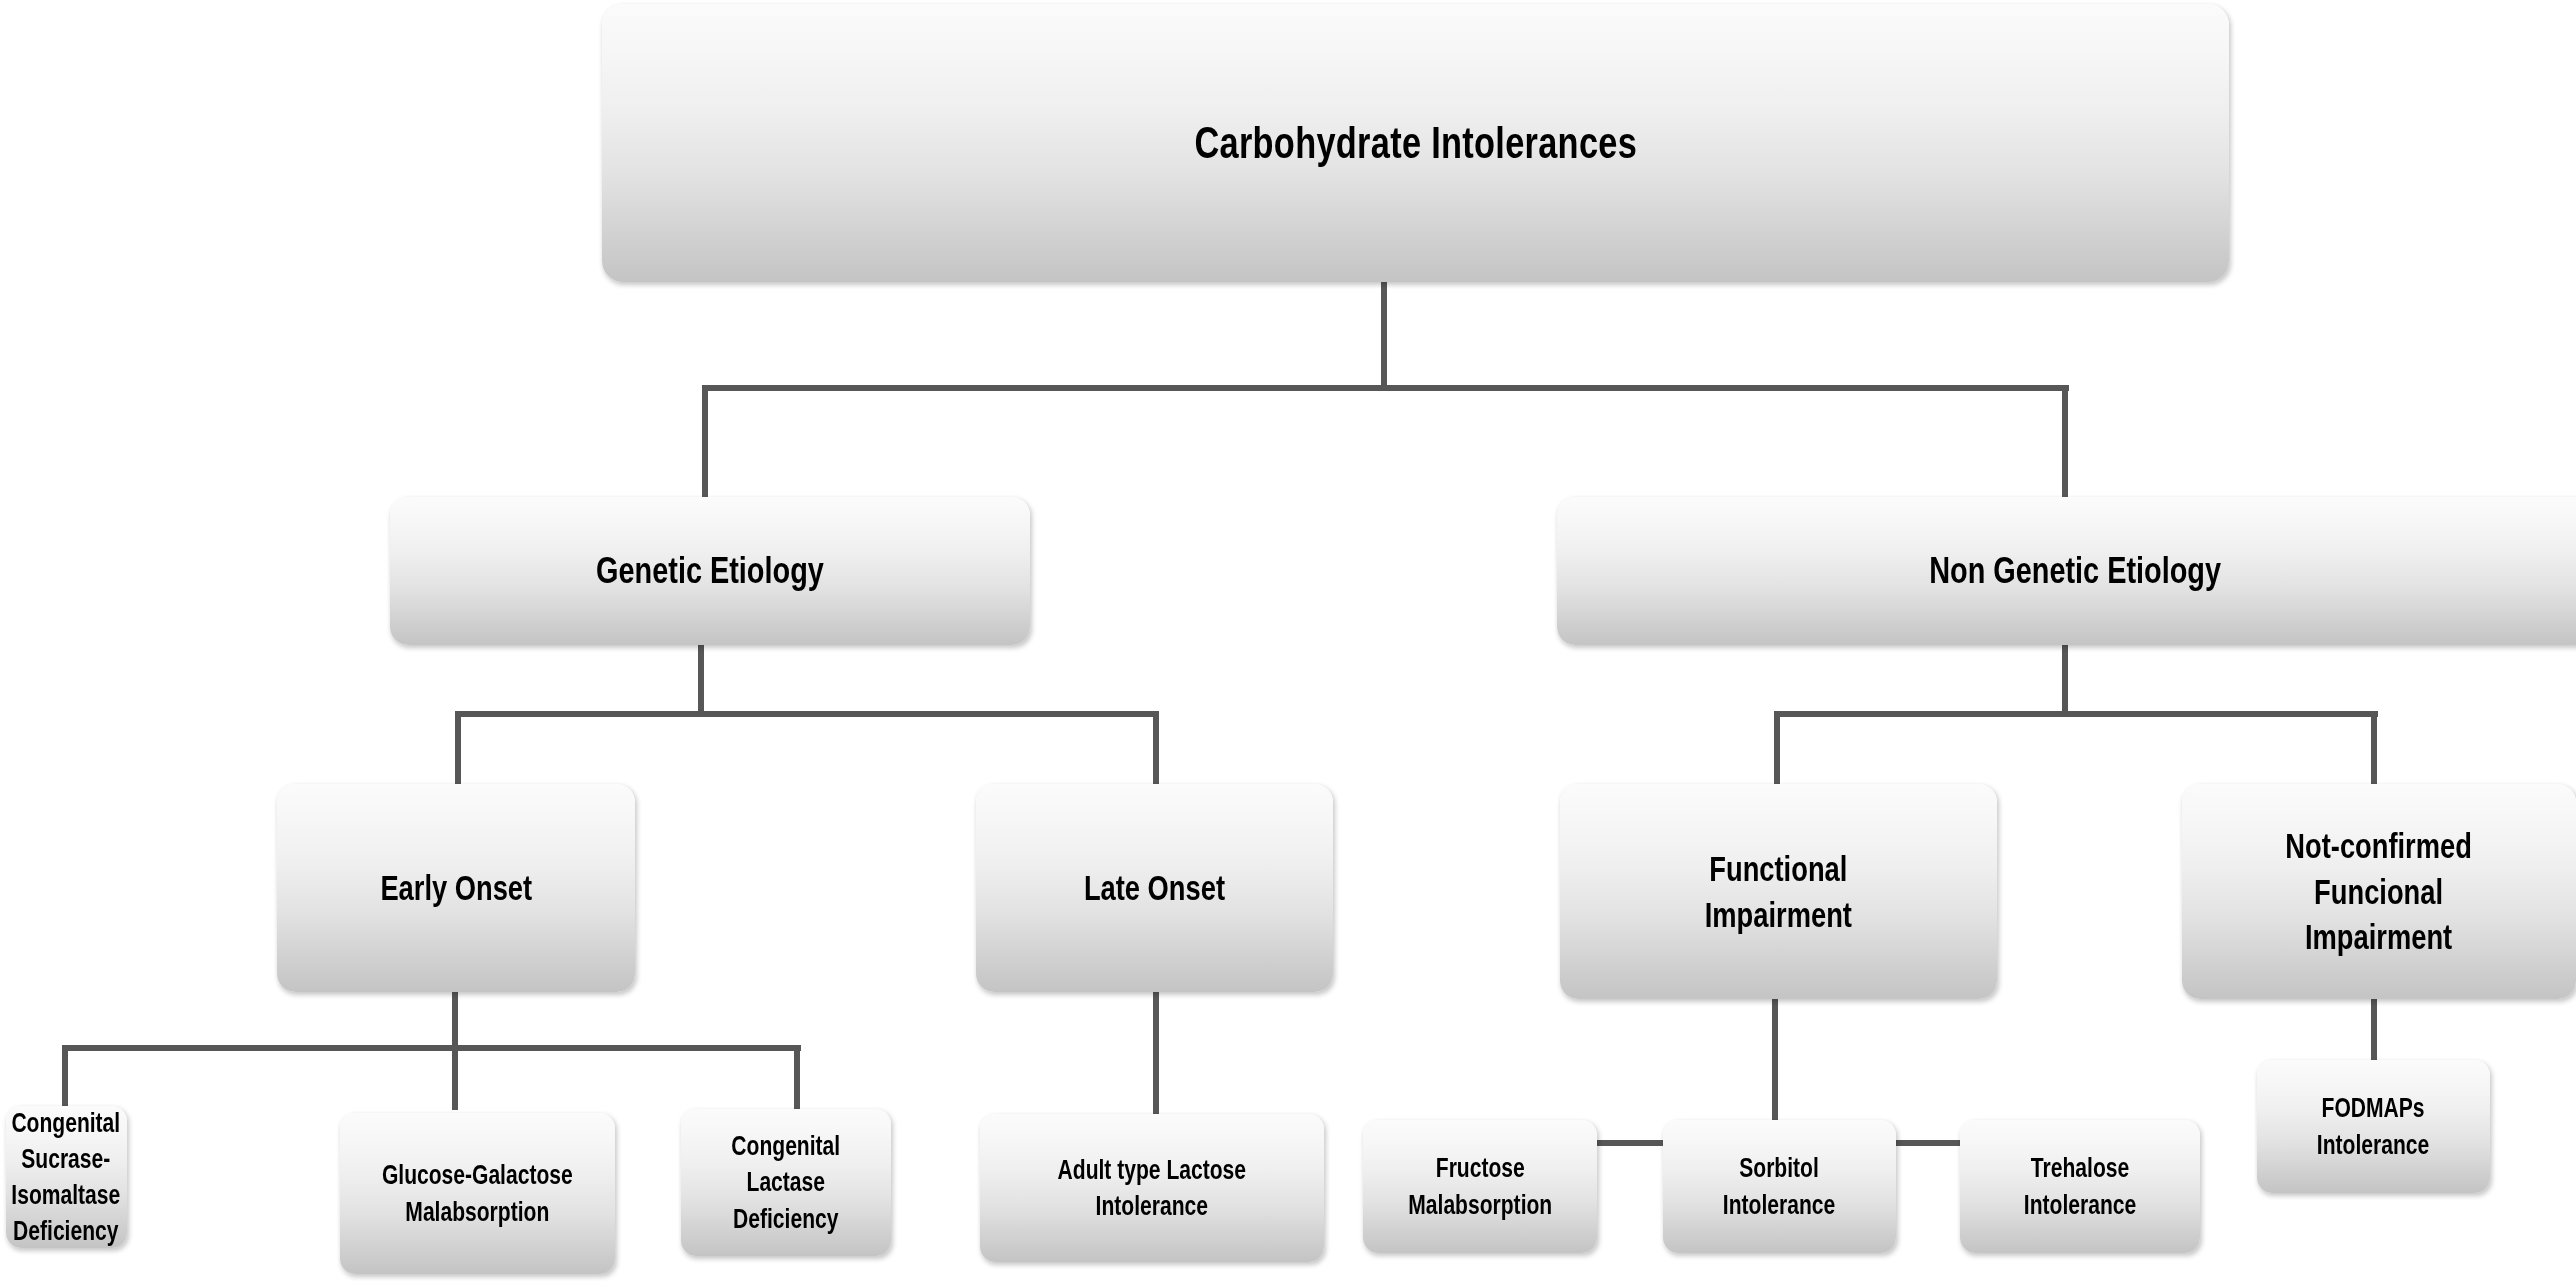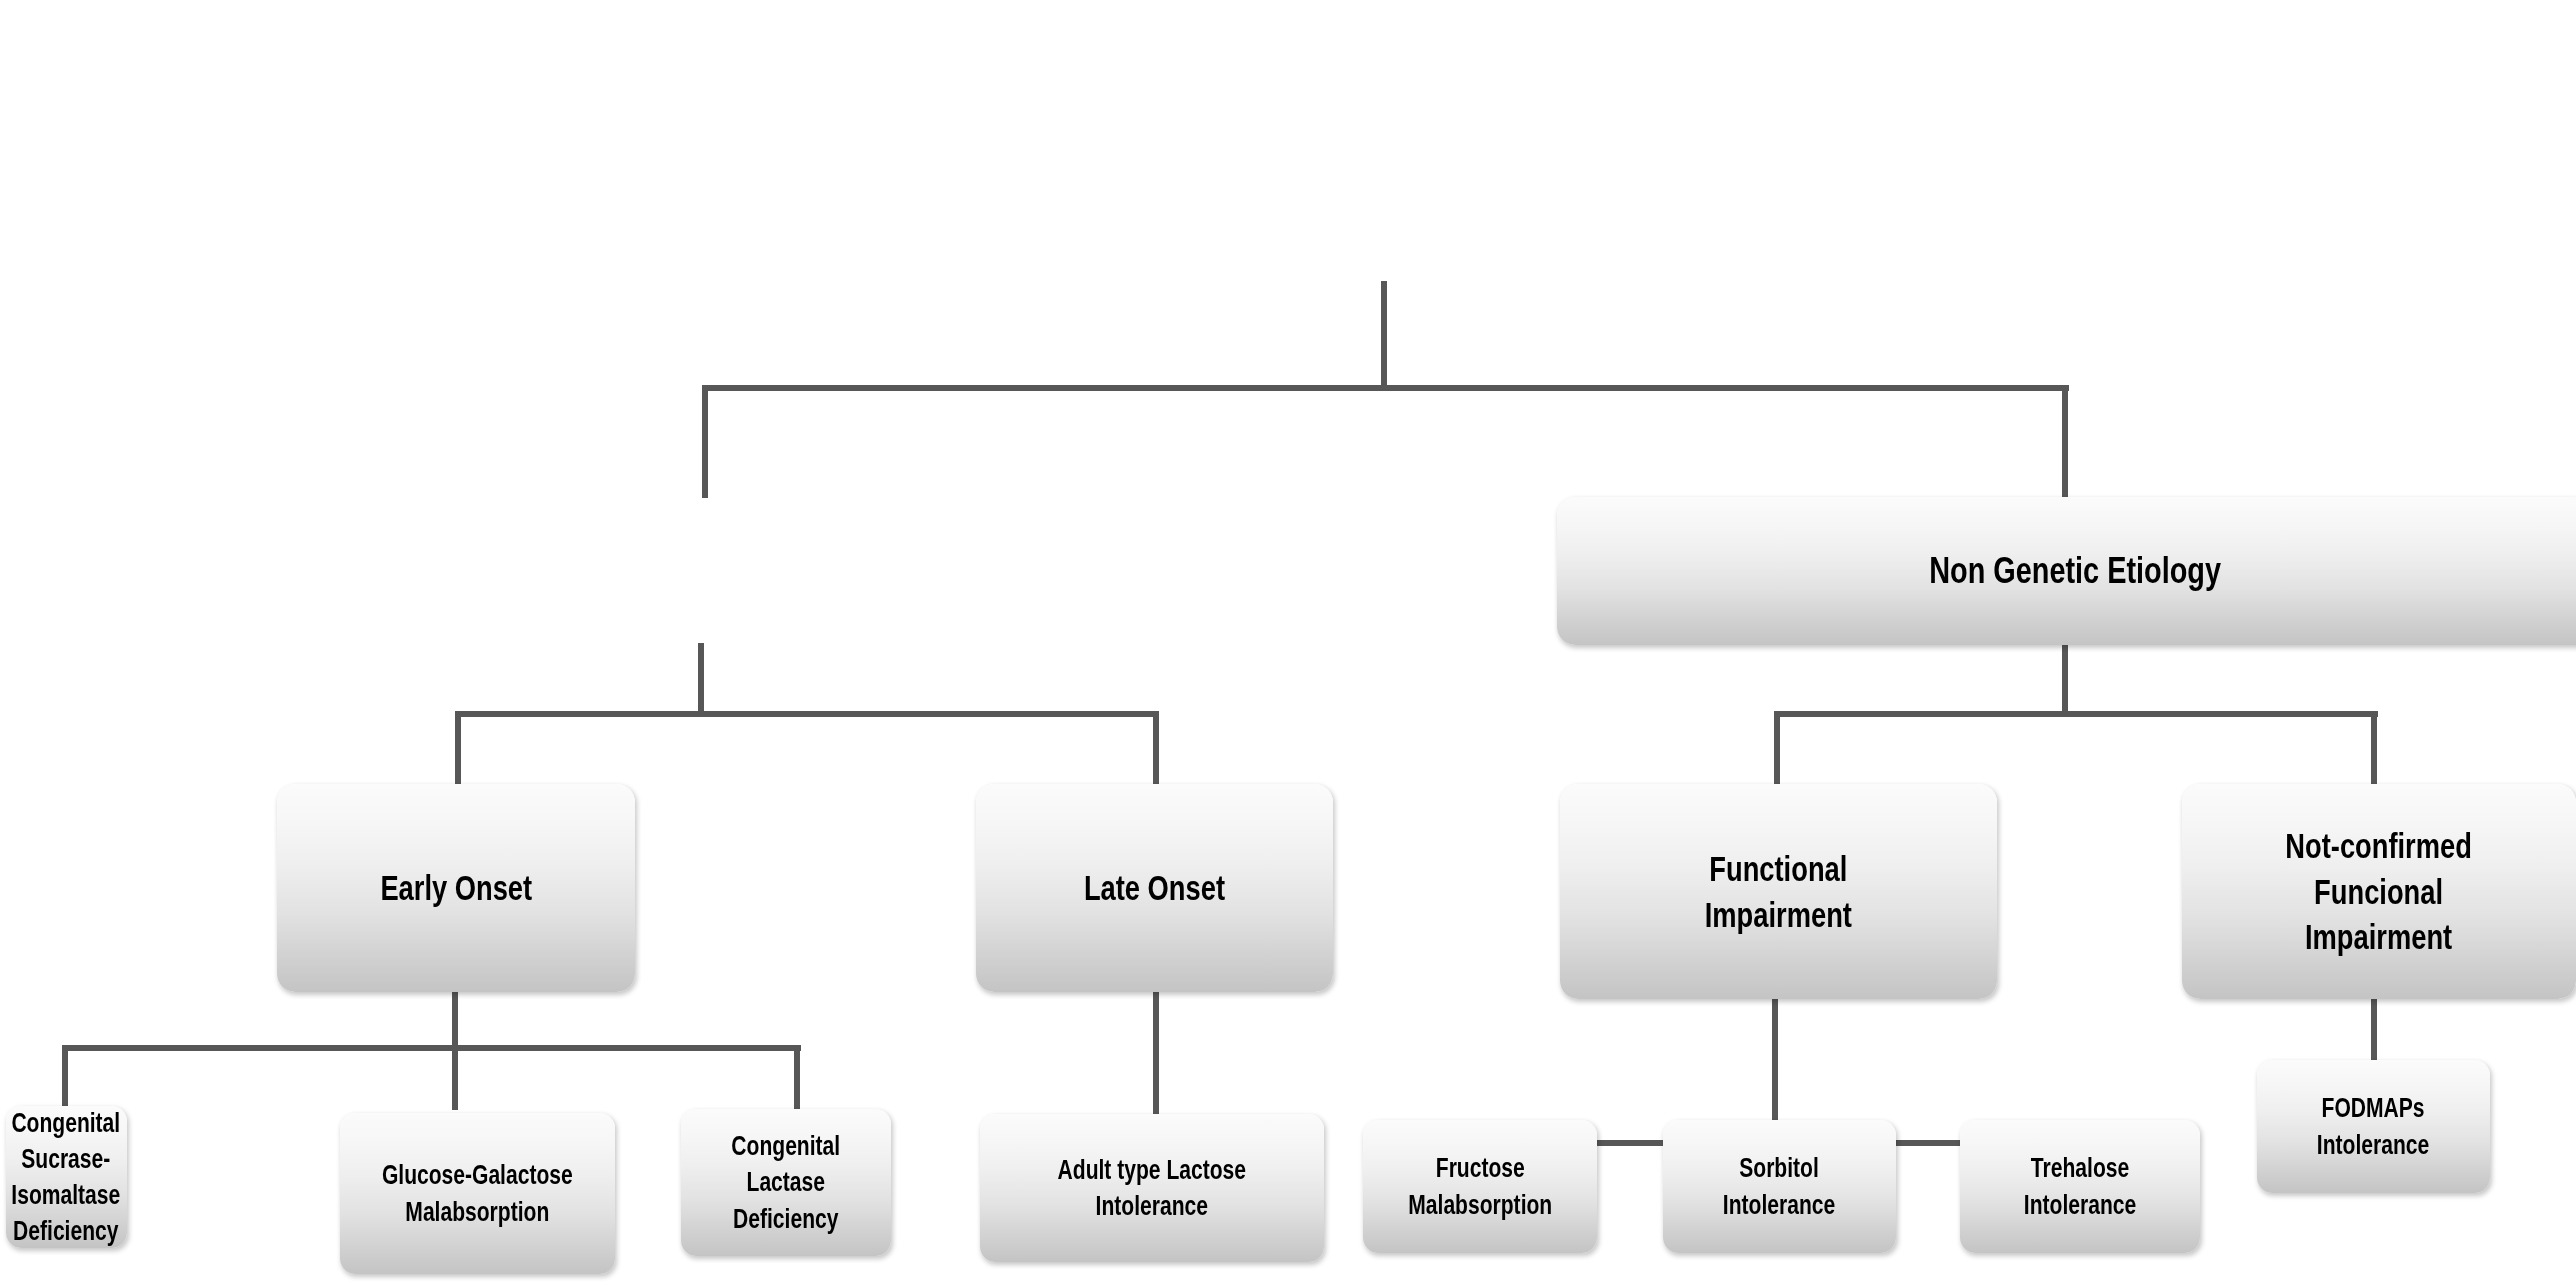--- a/index.html
+++ b/index.html
@@ -93,21 +93,27 @@
 
   <div class="conn v" style="left:1772px; top:998px; height:59px;"></div>
   <div class="conn h" style="left:1476px; top:1140px; width:610px;"></div>
   <div class="conn v" style="left:1772px; top:998px; height:145px;"></div>
   <div class="conn v" style="left:1476px; top:1140px; height:55px;"></div>
   <div class="conn v" style="left:1772px; top:1140px; height:55px;"></div>
   <div class="conn v" style="left:2079px; top:1140px; height:55px;"></div>
 
   <div class="conn v" style="left:2371px; top:998px; height:111px;"></div>
 
+  <div class="node tier-root" style="left:602px; top:3.5px; width:1627px; height:278px;">
+    <span class="label">Carbohydrate Intolerances</span>
+  </div>
 
+  <div class="node tier-2" style="left:390px; top:497px; width:640px; height:148px;">
+    <span class="label">Genetic Etiology</span>
+  </div>
 
   <div class="node tier-2" style="left:1557px; top:497px; width:1037px; height:148px;">
     <span class="label">Non Genetic Etiology</span>
   </div>
 
   <div class="node tier-3" style="left:976px; top:784px; width:357px; height:208px;">
     <span class="label">Late Onset</span>
   </div>
 
   <div class="node tier-3" style="left:277px; top:784px; width:358px; height:208px;">

